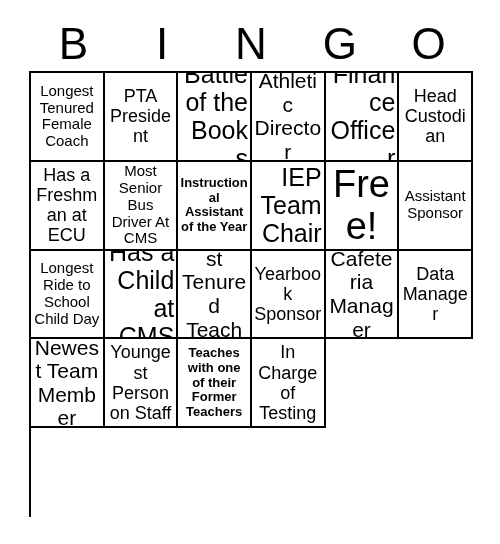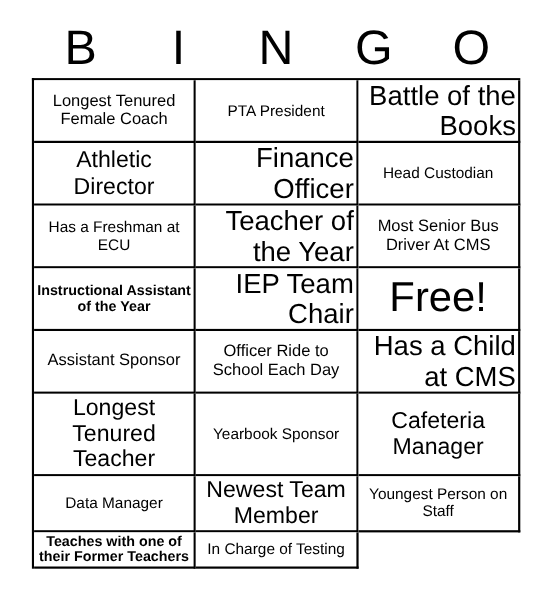--- a/index.html
+++ b/index.html
@@ -49,21 +49,21 @@
   #grid {
     position: absolute;
     left: 29px;
     top: 71px;
     width: 444px;
     height: 446px;
     border-top: 2px solid #000000;
     border-left: 2px solid #000000;
     box-sizing: border-box;
     display: grid;
-    grid-template-columns: repeat(3, 1fr);
+    grid-template-columns: repeat(6, 1fr);
     grid-template-rows: repeat(5, 1fr);
   }
 
   .cell {
     border-right: 2px solid #000000;
     border-bottom: 2px solid #000000;
     box-sizing: border-box;
     display: flex;
     align-items: center;
     justify-content: center;
@@ -77,21 +77,21 @@
     display: block;
     width: 100%;
     line-height: 1.12;
     word-wrap: break-word;
     hyphens: none;
   }
 
   
   .fs-xl   { font-size: 25px; text-align: right; }
   .fs-lg   { font-size: 21px; }
-  .fs-md   { font-size: 14px; }
+  .fs-md   { font-size: 18px; }
   .fs-sm   { font-size: 15px; }
   .fs-xs   { font-size: 13px; font-weight: bold; }
   .fs-free { font-size: 38px; }
 </style>
 </head>
 <body>
 
 <div id="bingo-card">
 
   <div id="header-row">
@@ -120,40 +120,37 @@
     <div class="cell">
       <span class="cell-text fs-xl">Finance Officer</span>
     </div>
     <div class="cell">
       <span class="cell-text fs-md">Head Custodian</span>
     </div>
     <div class="cell">
       <span class="cell-text fs-md">Has a Freshman at ECU</span>
     </div>
     <div class="cell">
-      <span class="cell-text fs-xl">Teacher of the Year</span>
-    </div>
-    <div class="cell">
       <span class="cell-text fs-sm">Most Senior Bus Driver At CMS</span>
     </div>
 
     <div class="cell">
       <span class="cell-text fs-xs">Instructional Assistant of the Year</span>
     </div>
     <div class="cell">
       <span class="cell-text fs-xl">IEP Team Chair</span>
     </div>
     <div class="cell">
       <span class="cell-text fs-free">Free!</span>
     </div>
     <div class="cell">
       <span class="cell-text fs-sm">Assistant Sponsor</span>
     </div>
     <div class="cell">
-      <span class="cell-text fs-sm">Officer Ride to School Each Day</span>
+      <span class="cell-text fs-sm">Longest Ride to School Child Day</span>
     </div>
 
     <div class="cell">
       <span class="cell-text fs-xl">Has a Child at CMS</span>
     </div>
     <div class="cell">
       <span class="cell-text fs-lg">Longest Tenured Teacher</span>
     </div>
     <div class="cell">
       <span class="cell-text fs-md">Yearbook Sponsor</span>

